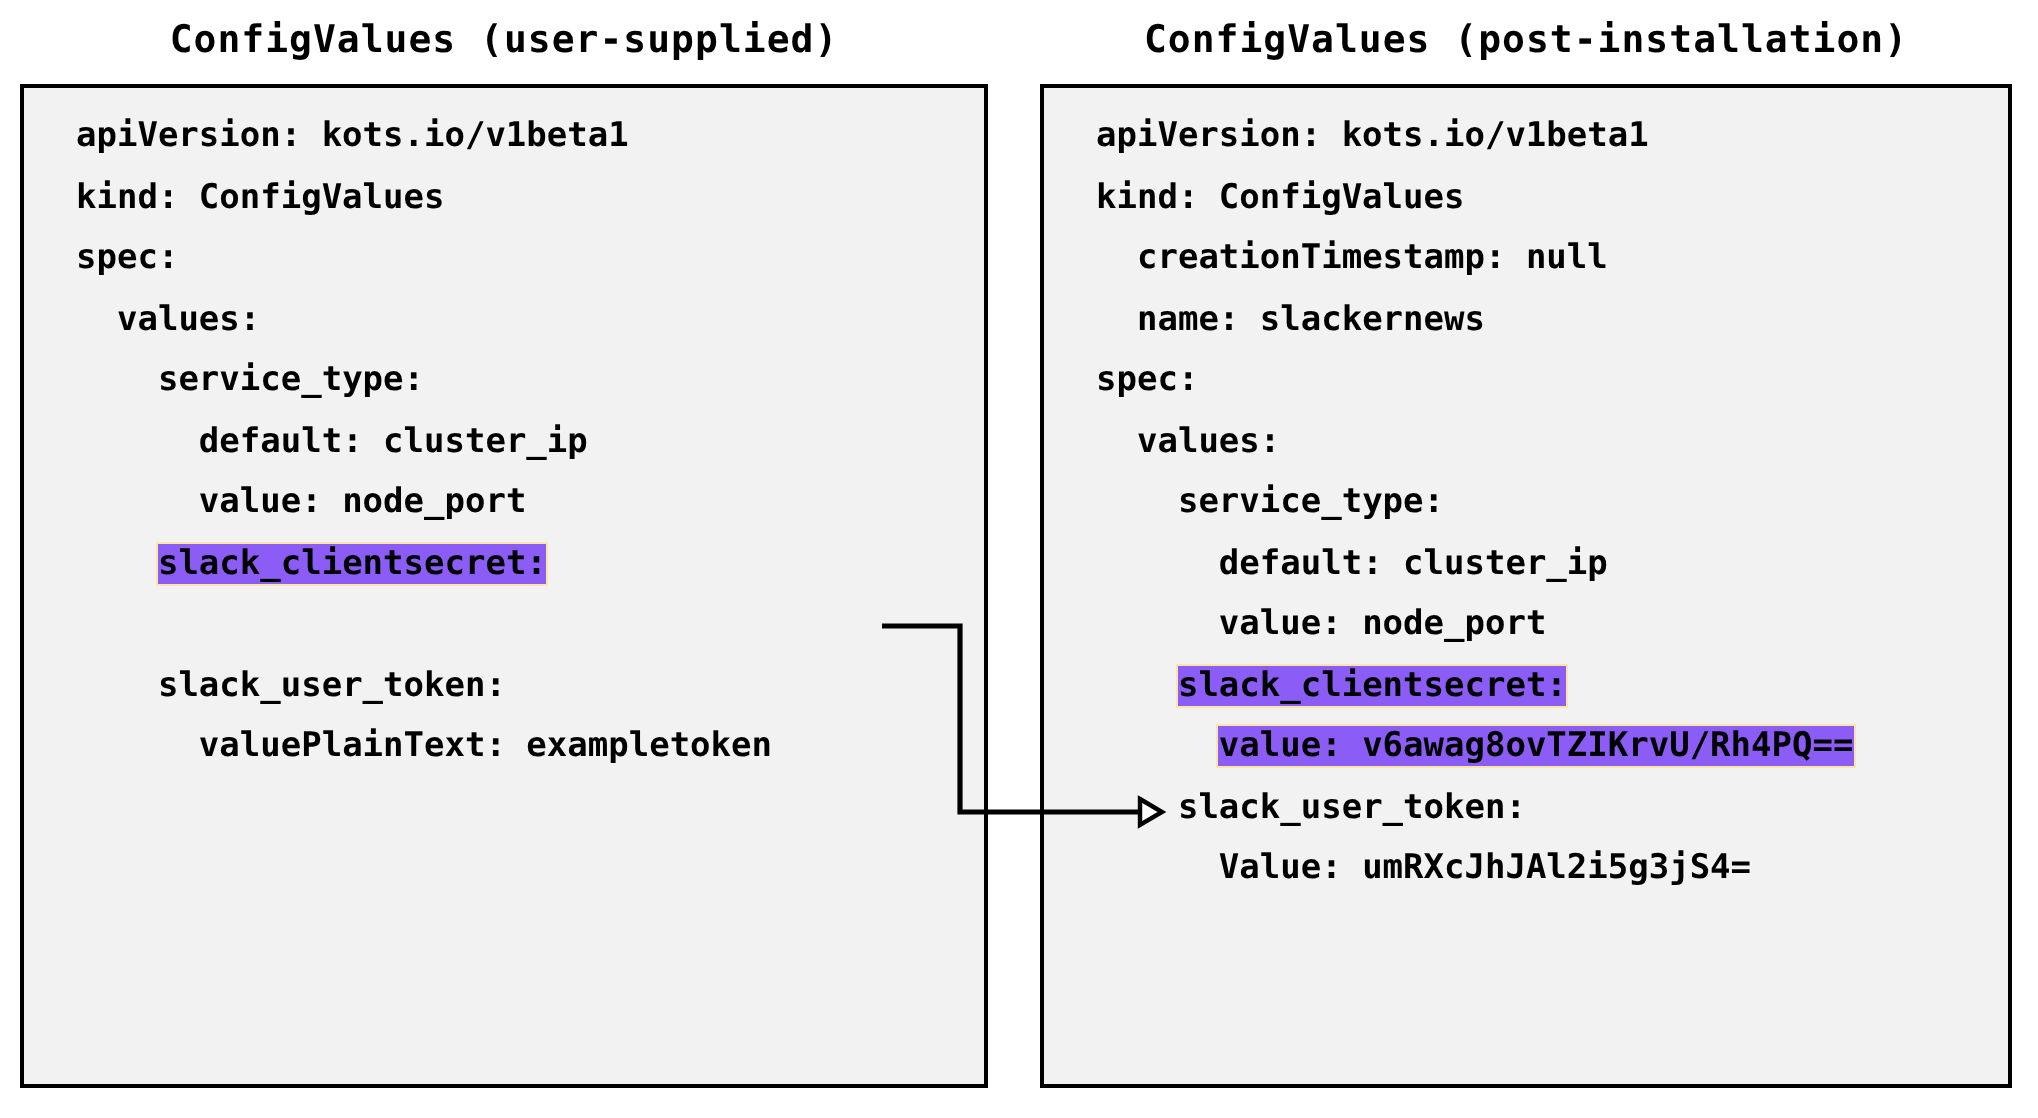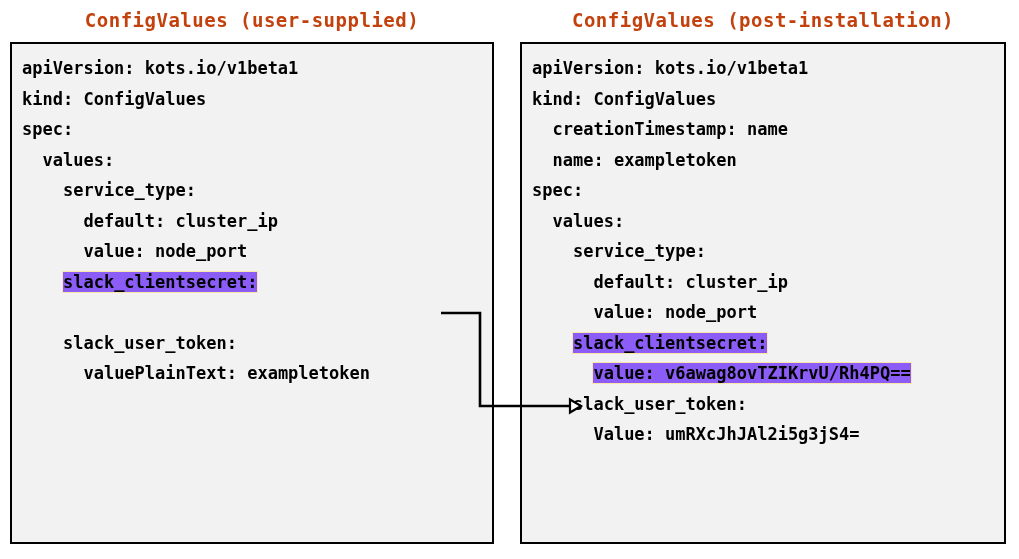--- a/index.html
+++ b/index.html
@@ -20,21 +20,21 @@
     inset: 0;
   }
 
   
   .panel-title {
     position: absolute;
     top: 8px;
     font-family: "DejaVu Sans Mono", "Liberation Mono", monospace;
     font-size: 19px;
     font-weight: bold;
-    color: #c2410c;
+    color: #000000;
     letter-spacing: 0.5px;
     text-align: center;
     white-space: nowrap;
     line-height: 24px;
   }
   #title-left  { left: 10px;  width: 484px; }
   #title-right { left: 520px; width: 486px; }
 
   
   .panel {
@@ -62,20 +62,21 @@
     line-height: 30.5px;
     font-family: "DejaVu Sans Mono", "Liberation Mono", monospace;
     font-size: 17px;
     font-weight: bold;
     color: #000000;
     white-space: pre;
     letter-spacing: 0px;
   }
   .yaml-line .seg {
     display: inline;
+    margin-left: 16px;
   }
   .yaml-line.hl .seg {
     background: #8b5cf6;
     box-shadow: 0 0 0 1px #fce5a8;
   }
 
   
   #connector {
     position: absolute;
     left: 0;
@@ -107,22 +108,22 @@
         <div class="yaml-line"><span class="pad">      </span><span class="seg">valuePlainText: exampletoken</span></div>
       </div>
   </div>
 
   <div class="panel-title" id="title-right">ConfigValues (post-installation)</div>
 
   <div class="panel" id="panel-right">
     <div class="yaml-block" id="yaml-right">
         <div class="yaml-line"><span class="seg">apiVersion: kots.io/v1beta1</span></div>
         <div class="yaml-line"><span class="seg">kind: ConfigValues</span></div>
-        <div class="yaml-line"><span class="pad">  </span><span class="seg">creationTimestamp: name</span></div>
-        <div class="yaml-line"><span class="pad">  </span><span class="seg">name: exampletoken</span></div>
+        <div class="yaml-line"><span class="pad">  </span><span class="seg">creationTimestamp: null</span></div>
+        <div class="yaml-line"><span class="pad">  </span><span class="seg">name: slackernews</span></div>
         <div class="yaml-line"><span class="seg">spec:</span></div>
         <div class="yaml-line"><span class="pad">  </span><span class="seg">values:</span></div>
         <div class="yaml-line"><span class="pad">    </span><span class="seg">service_type:</span></div>
         <div class="yaml-line"><span class="pad">      </span><span class="seg">default: cluster_ip</span></div>
         <div class="yaml-line"><span class="pad">      </span><span class="seg">value: node_port</span></div>
         <div class="yaml-line hl"><span class="pad">    </span><span class="seg">slack_clientsecret:</span></div>
         <div class="yaml-line hl"><span class="pad">      </span><span class="seg">value: v6awag8ovTZIKrvU/Rh4PQ==</span></div>
         <div class="yaml-line"><span class="pad">    </span><span class="seg">slack_user_token:</span></div>
         <div class="yaml-line"><span class="pad">      </span><span class="seg">Value: umRXcJhJAl2i5g3jS4=</span></div>
       </div>

